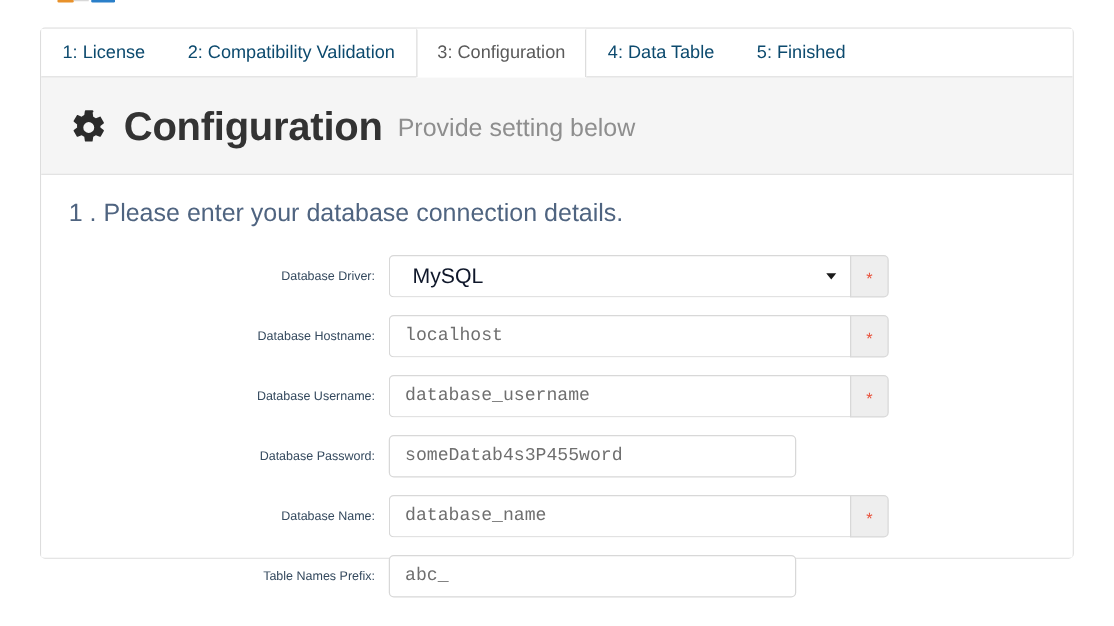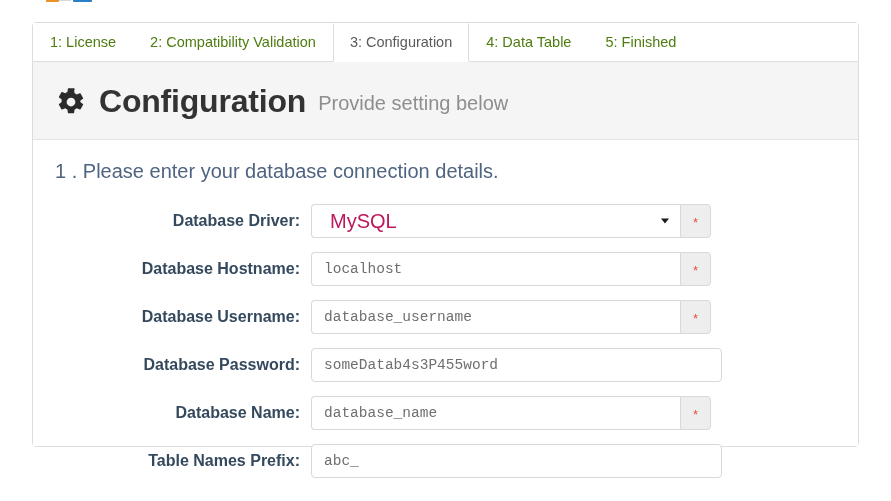--- a/index.html
+++ b/index.html
@@ -75,21 +75,21 @@
     background: #ffffff;
     display: flex;
     align-items: stretch;
   }
   .tab {
     position: relative;
     display: flex;
     align-items: center;
     padding: 0 16px;
     font-size: 14.5px;
-    color: #4d7c0f;
+    color: #0c4a6e;
     box-sizing: border-box;
     background: transparent;
     border: 1px solid transparent;
     white-space: nowrap;
     cursor: pointer;
     line-height: 1;
   }
   .tab.active {
     color: #5a5a5a;
     background: #ffffff;
@@ -151,22 +151,22 @@
   
   .form-row {
     display: flex;
     align-items: center;
     height: 48px;
   }
   .form-label {
     width: 278px;
     text-align: right;
     padding-right: 11px;
-    font-size: 16px;
-    font-weight: bold;
+    font-size: 10px;
+    font-weight: normal;
     color: #34495e;
     box-sizing: border-box;
     white-space: nowrap;
   }
   .input-group {
     display: flex;
     align-items: stretch;
     height: 34px;
   }
   .field {
@@ -184,41 +184,41 @@
     display: flex;
     align-items: center;
   }
   .field.with-addon {
     border-top-right-radius: 0;
     border-bottom-right-radius: 0;
     border-right: none;
     width: 369px;
   }
   .field.wide {
-    width: 411px;
+    width: 326px;
   }
 
   
   .select-field {
     position: relative;
     width: 369px;
     height: 34px;
     box-sizing: border-box;
     border: 1px solid #d8d8d8;
     border-right: none;
     border-top-left-radius: 4px;
     border-bottom-left-radius: 4px;
     background: #ffffff;
     display: flex;
     align-items: center;
     cursor: pointer;
   }
   .select-value {
-    font-size: 20px;
-    color: #be185d;
+    font-size: 17px;
+    color: #0f172a;
     padding-left: 18px;
   }
   .select-arrow {
     position: absolute;
     right: 11px;
     top: 50%;
     transform: translateY(-50%);
     width: 0;
     height: 0;
     border-left: 4px solid transparent;

